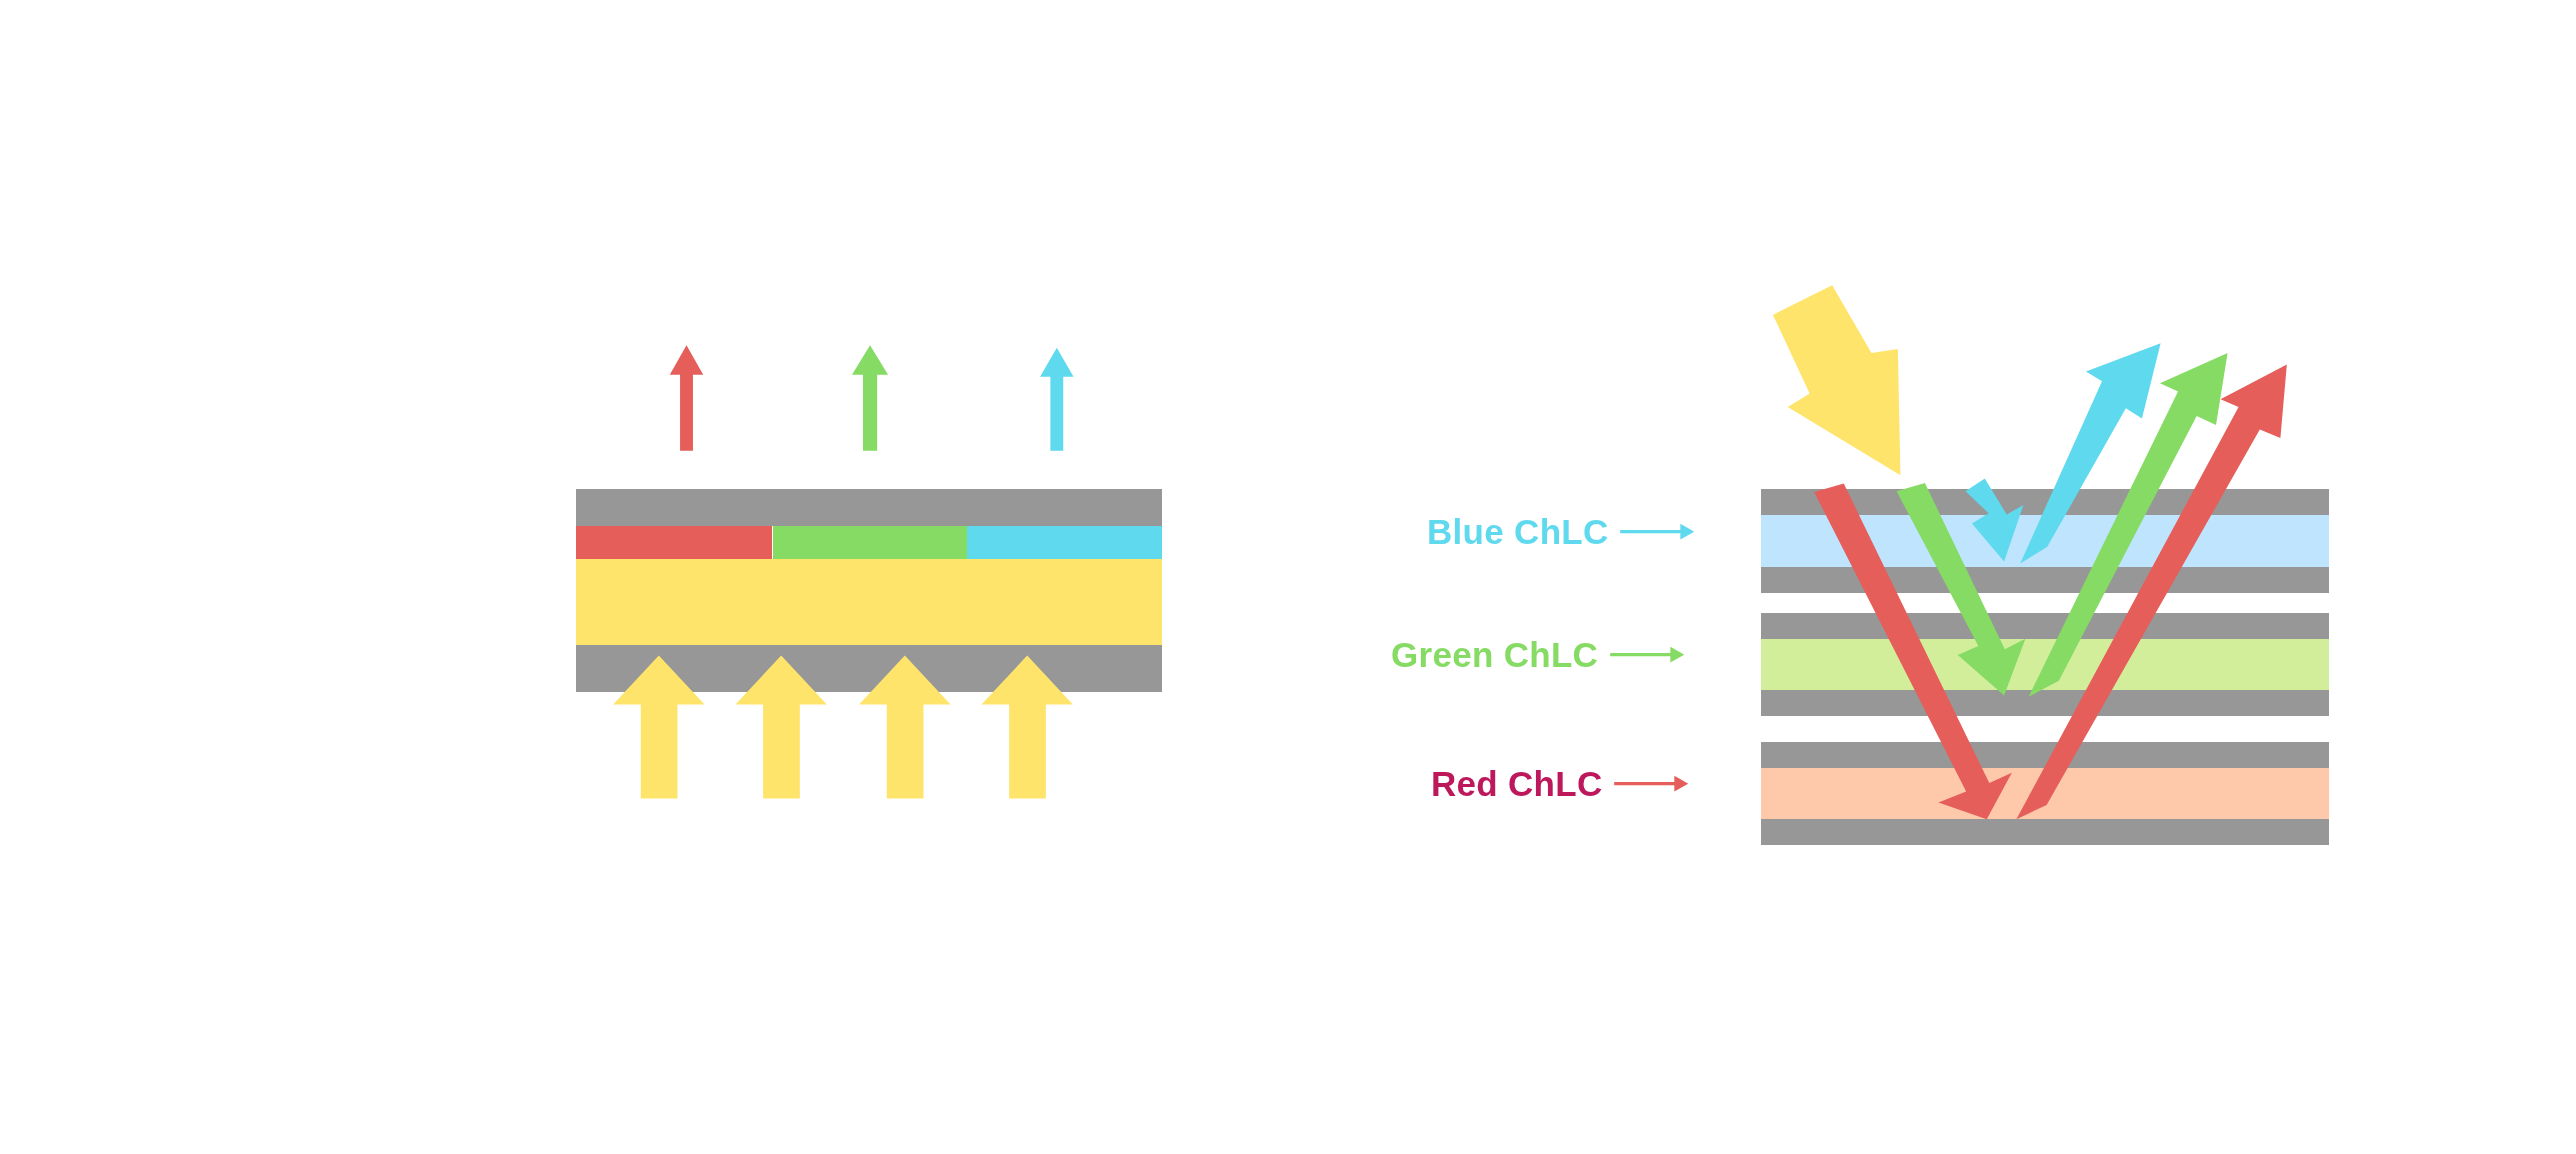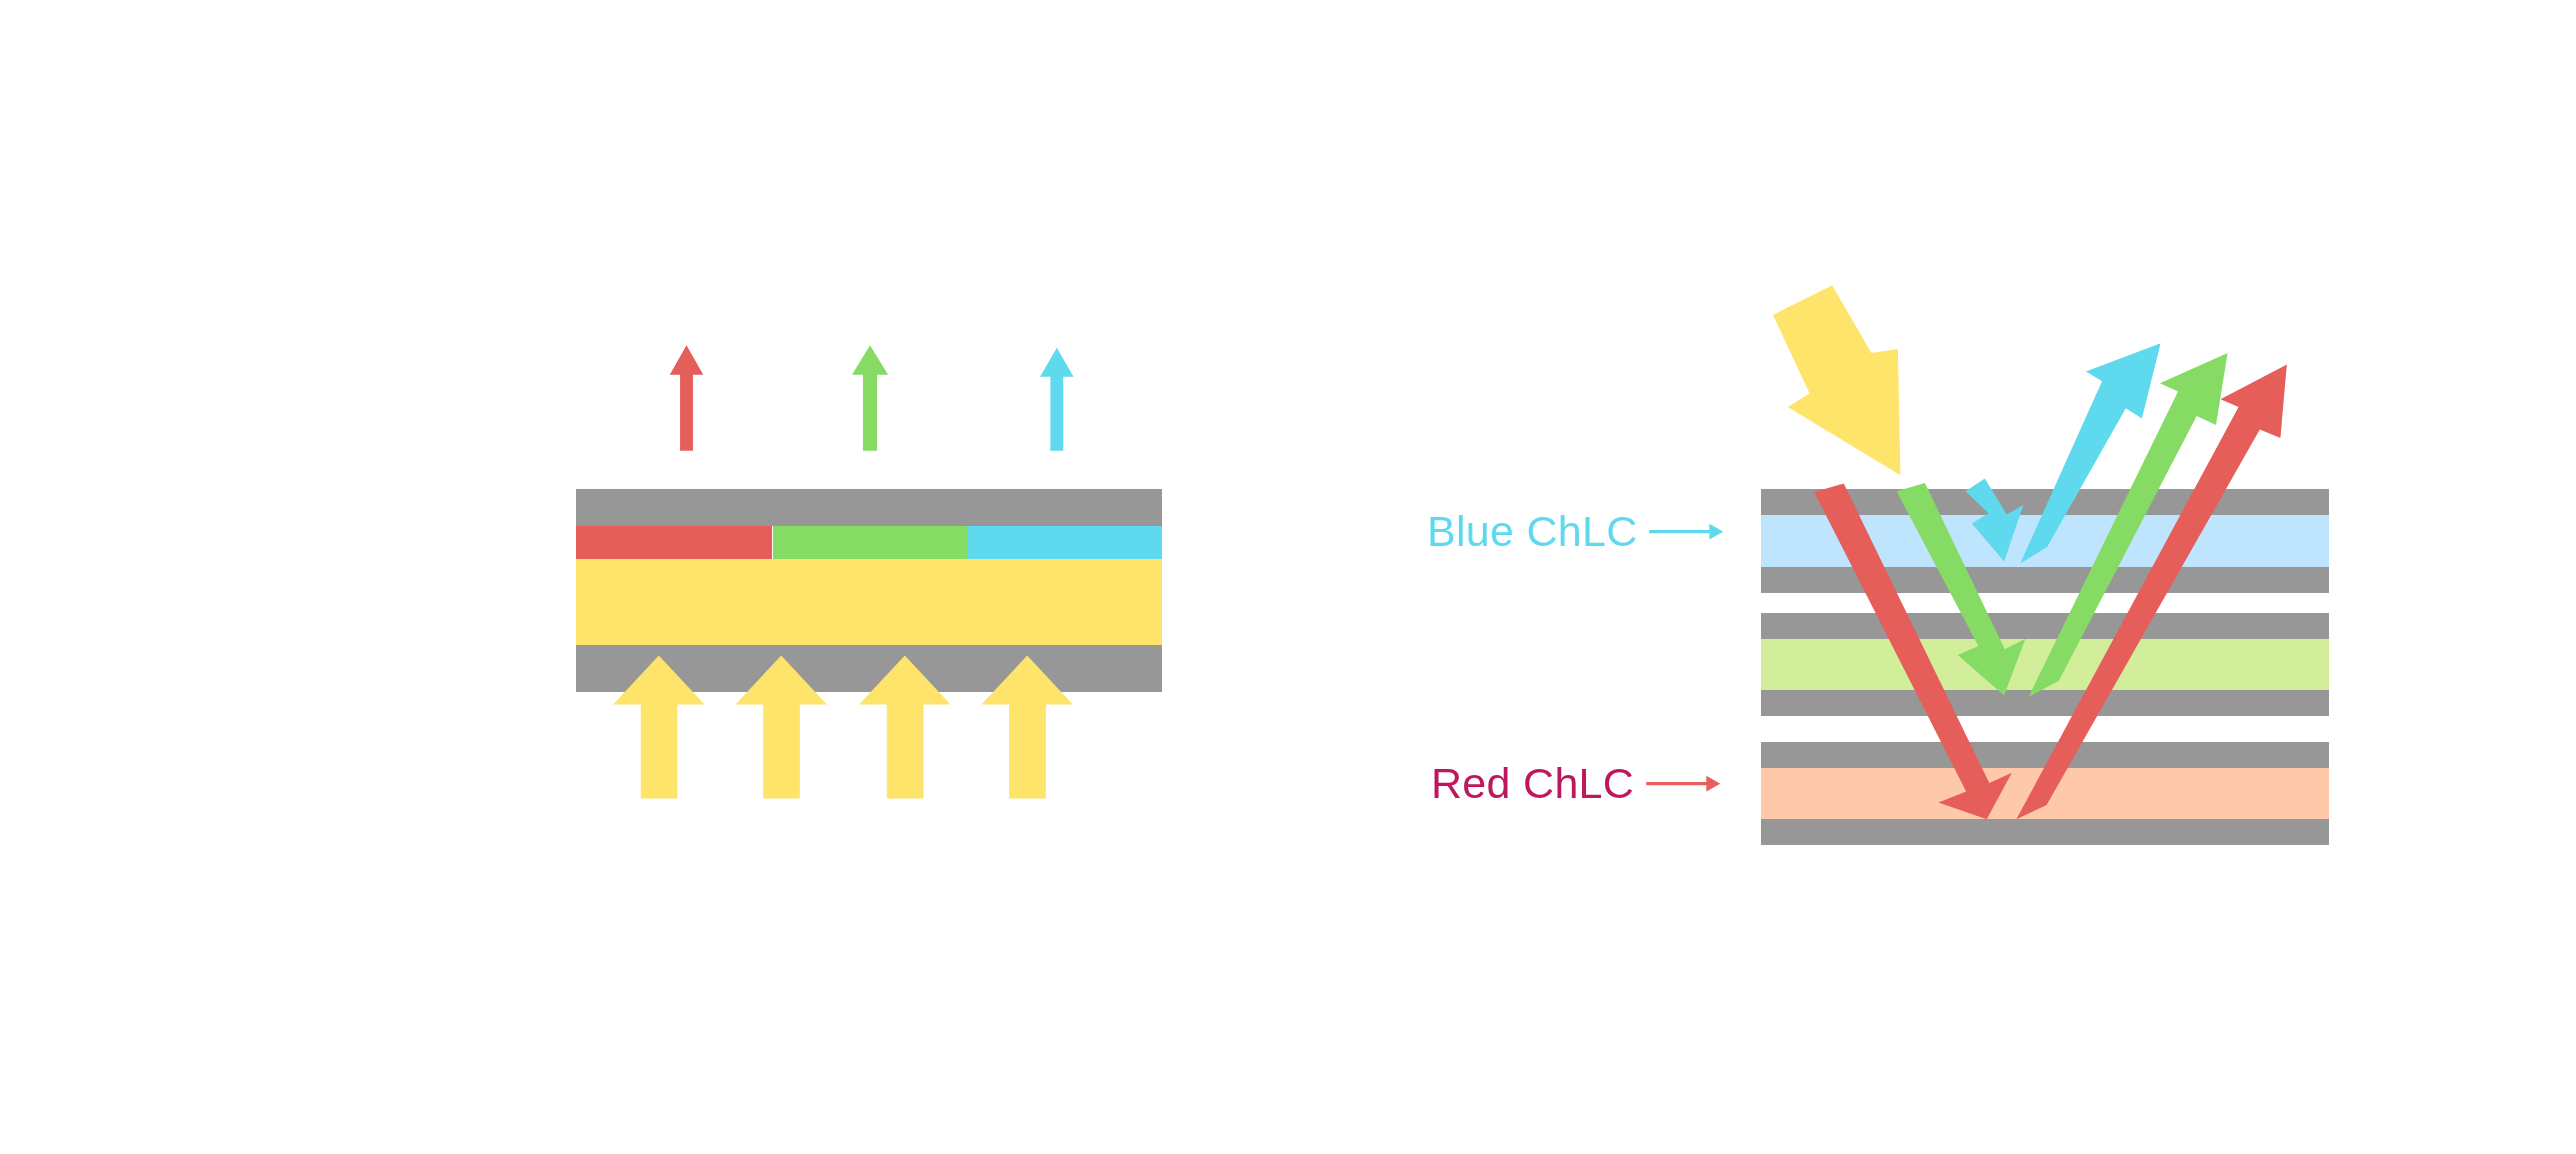--- a/index.html
+++ b/index.html
@@ -23,22 +23,22 @@
   }
   .panel {
     position: absolute;
   }
   .layer {
     position: absolute;
   }
   .label {
     position: absolute;
     font-family: "Liberation Sans", sans-serif;
-    font-size: 43px;
-    font-weight: 400;
+    font-size: 35px;
+    font-weight: 700;
     white-space: nowrap;
     letter-spacing: 0.3px;
     line-height: 1;
   }
   .label-row {
     position: absolute;
     display: flex;
     align-items: center;
     gap: 11.6px;
   }
@@ -83,20 +83,26 @@
     <div class="layer" style="left:1761px; top:768px; width:568px; height:52px; background:#FEC9AB;"></div>
     <div class="layer" style="left:1761px; top:819px; width:568px; height:26px; background:#979797;"></div>
 
     <div class="label-row" style="left:1427px; top:509px; height:45px;">
       <span class="label" style="position:relative; color:#5FD9EE;">Blue ChLC</span>
       <svg width="84" height="19.3" viewBox="0 0 130 30" style="display:block;">
         <path d="M0 15 H110 M110 15 L96 7 L96 23 Z" stroke="#5FD9EE" stroke-width="5" fill="#5FD9EE" stroke-linejoin="miter"></path>
       </svg>
     </div>
 
+    <div class="label-row" style="left:1391px; top:632px; height:45px;">
+      <span class="label" style="position:relative; color:#85DB63;">Green ChLC</span>
+      <svg width="84" height="19.3" viewBox="0 0 130 30" style="display:block;">
+        <path d="M0 15 H110 M110 15 L96 7 L96 23 Z" stroke="#85DB63" stroke-width="5" fill="#85DB63" stroke-linejoin="miter"></path>
+      </svg>
+    </div>
 
     <div class="label-row" style="left:1431px; top:761px; height:45px;">
       <span class="label" style="position:relative; color:#be185d;">Red ChLC</span>
       <svg width="84" height="19.3" viewBox="0 0 130 30" style="display:block;">
         <path d="M0 15 H110 M110 15 L96 7 L96 23 Z" stroke="#E55E5A" stroke-width="5" fill="#E55E5A" stroke-linejoin="miter"></path>
       </svg>
     </div>
   </div>
 
   <svg class="arrows" viewBox="0 0 4000 1792" preserveAspectRatio="none">

